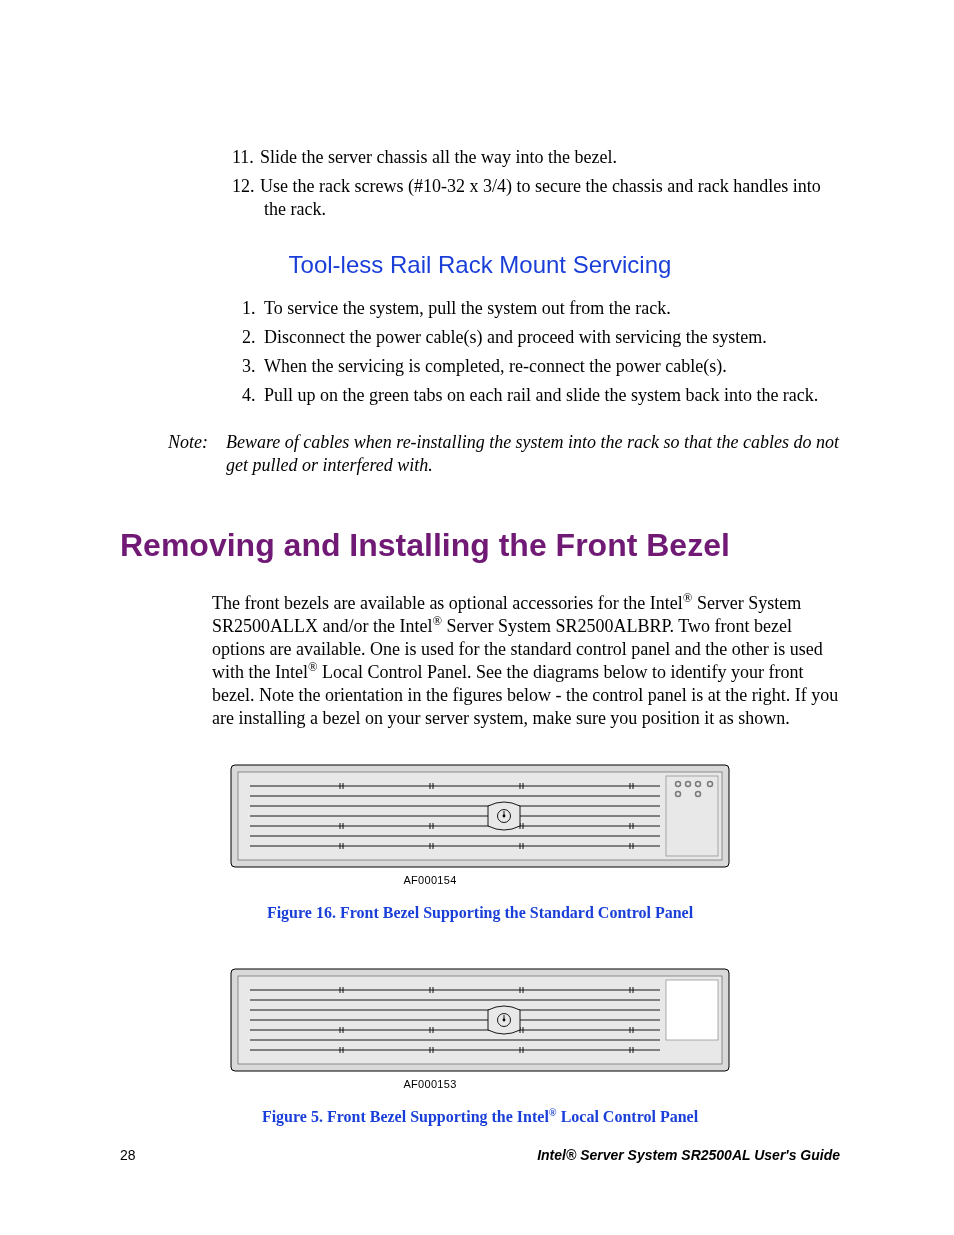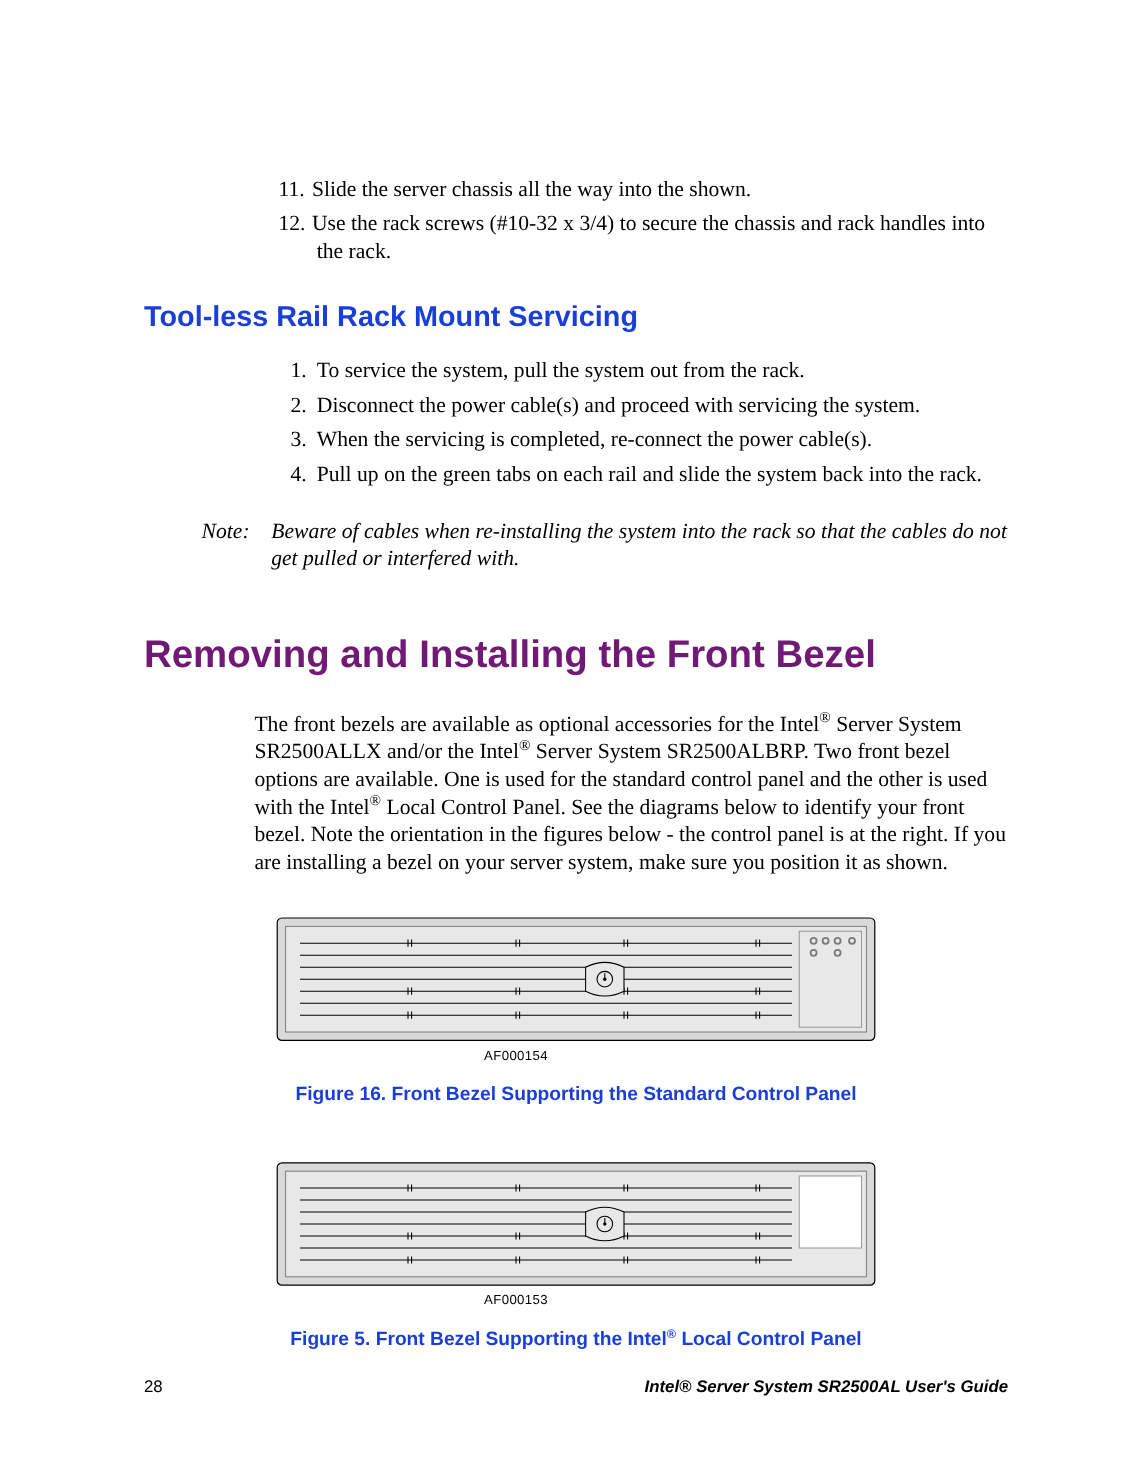--- a/index.html
+++ b/index.html
@@ -33,24 +33,25 @@
   ol.body-list.start11 li { display: block; }
   ol.body-list.start11 li:before {
     counter-increment: item;
     content: counter(item) ". ";
     display: inline-block;
     width: 28px;
     margin-left: -32px;
   }
   h2.section-h2 {
     font-family: Arial, Helvetica, sans-serif;
-    font-weight: bold;
+    font-weight: normal;
     color: #1a3fd8;
     font-size: 24px;
     margin: 30px 0 18px 0;
+    text-align: center;
   }
   h1.section-h1 {
     font-family: Arial, Helvetica, sans-serif;
     font-weight: bold;
     color: #701a75;
     font-size: 32px;
     margin: 50px 0 28px 0;
   }
   .note-row {
     display: flex;
@@ -72,21 +73,21 @@
   .figure-wrap { margin: 34px 0 0 0; }
   .figure-svg { display: block; margin: 0 auto; }
   .figure-id {
     font-family: Arial, Helvetica, sans-serif;
     font-size: 11px;
     text-align: center;
     margin: 6px 100px 0 0;
     letter-spacing: 0.3px;
   }
   .figure-caption {
-    font-family: Liberation Sans, sans-serif;
+    font-family: Liberation Serif, serif;
     font-weight: bold;
     color: #1a3fd8;
     font-size: 16px;
     text-align: center;
     margin-top: 18px;
   }
   .figure-caption sup {
     font-size: 0.65em;
     vertical-align: super;
     line-height: 0;
@@ -103,21 +104,21 @@
     text-align: center;
   }
   .footer .right { font-style: italic; font-weight: bold; }
 </style>
 </head>
 <body>
 
 <div class="page">
 
   <ol class="body-list start11">
-    <li><span>Slide the server chassis all the way into the shown.</span></li>
+    <li><span>Slide the server chassis all the way into the bezel.</span></li>
     <li><span>Use the rack screws (#10-32 x 3/4) to secure the chassis and rack handles into the rack.</span></li>
   </ol>
 
   <h2 class="section-h2">Tool-less Rail Rack Mount Servicing</h2>
 
   <ol class="body-list">
     <li><span>To service the system, pull the system out from the rack.</span></li>
     <li><span>Disconnect the power cable(s) and proceed with servicing the system.</span></li>
     <li><span>When the servicing is completed, re-connect the power cable(s).</span></li>
     <li><span>Pull up on the green tabs on each rail and slide the system back into the rack.</span></li>

